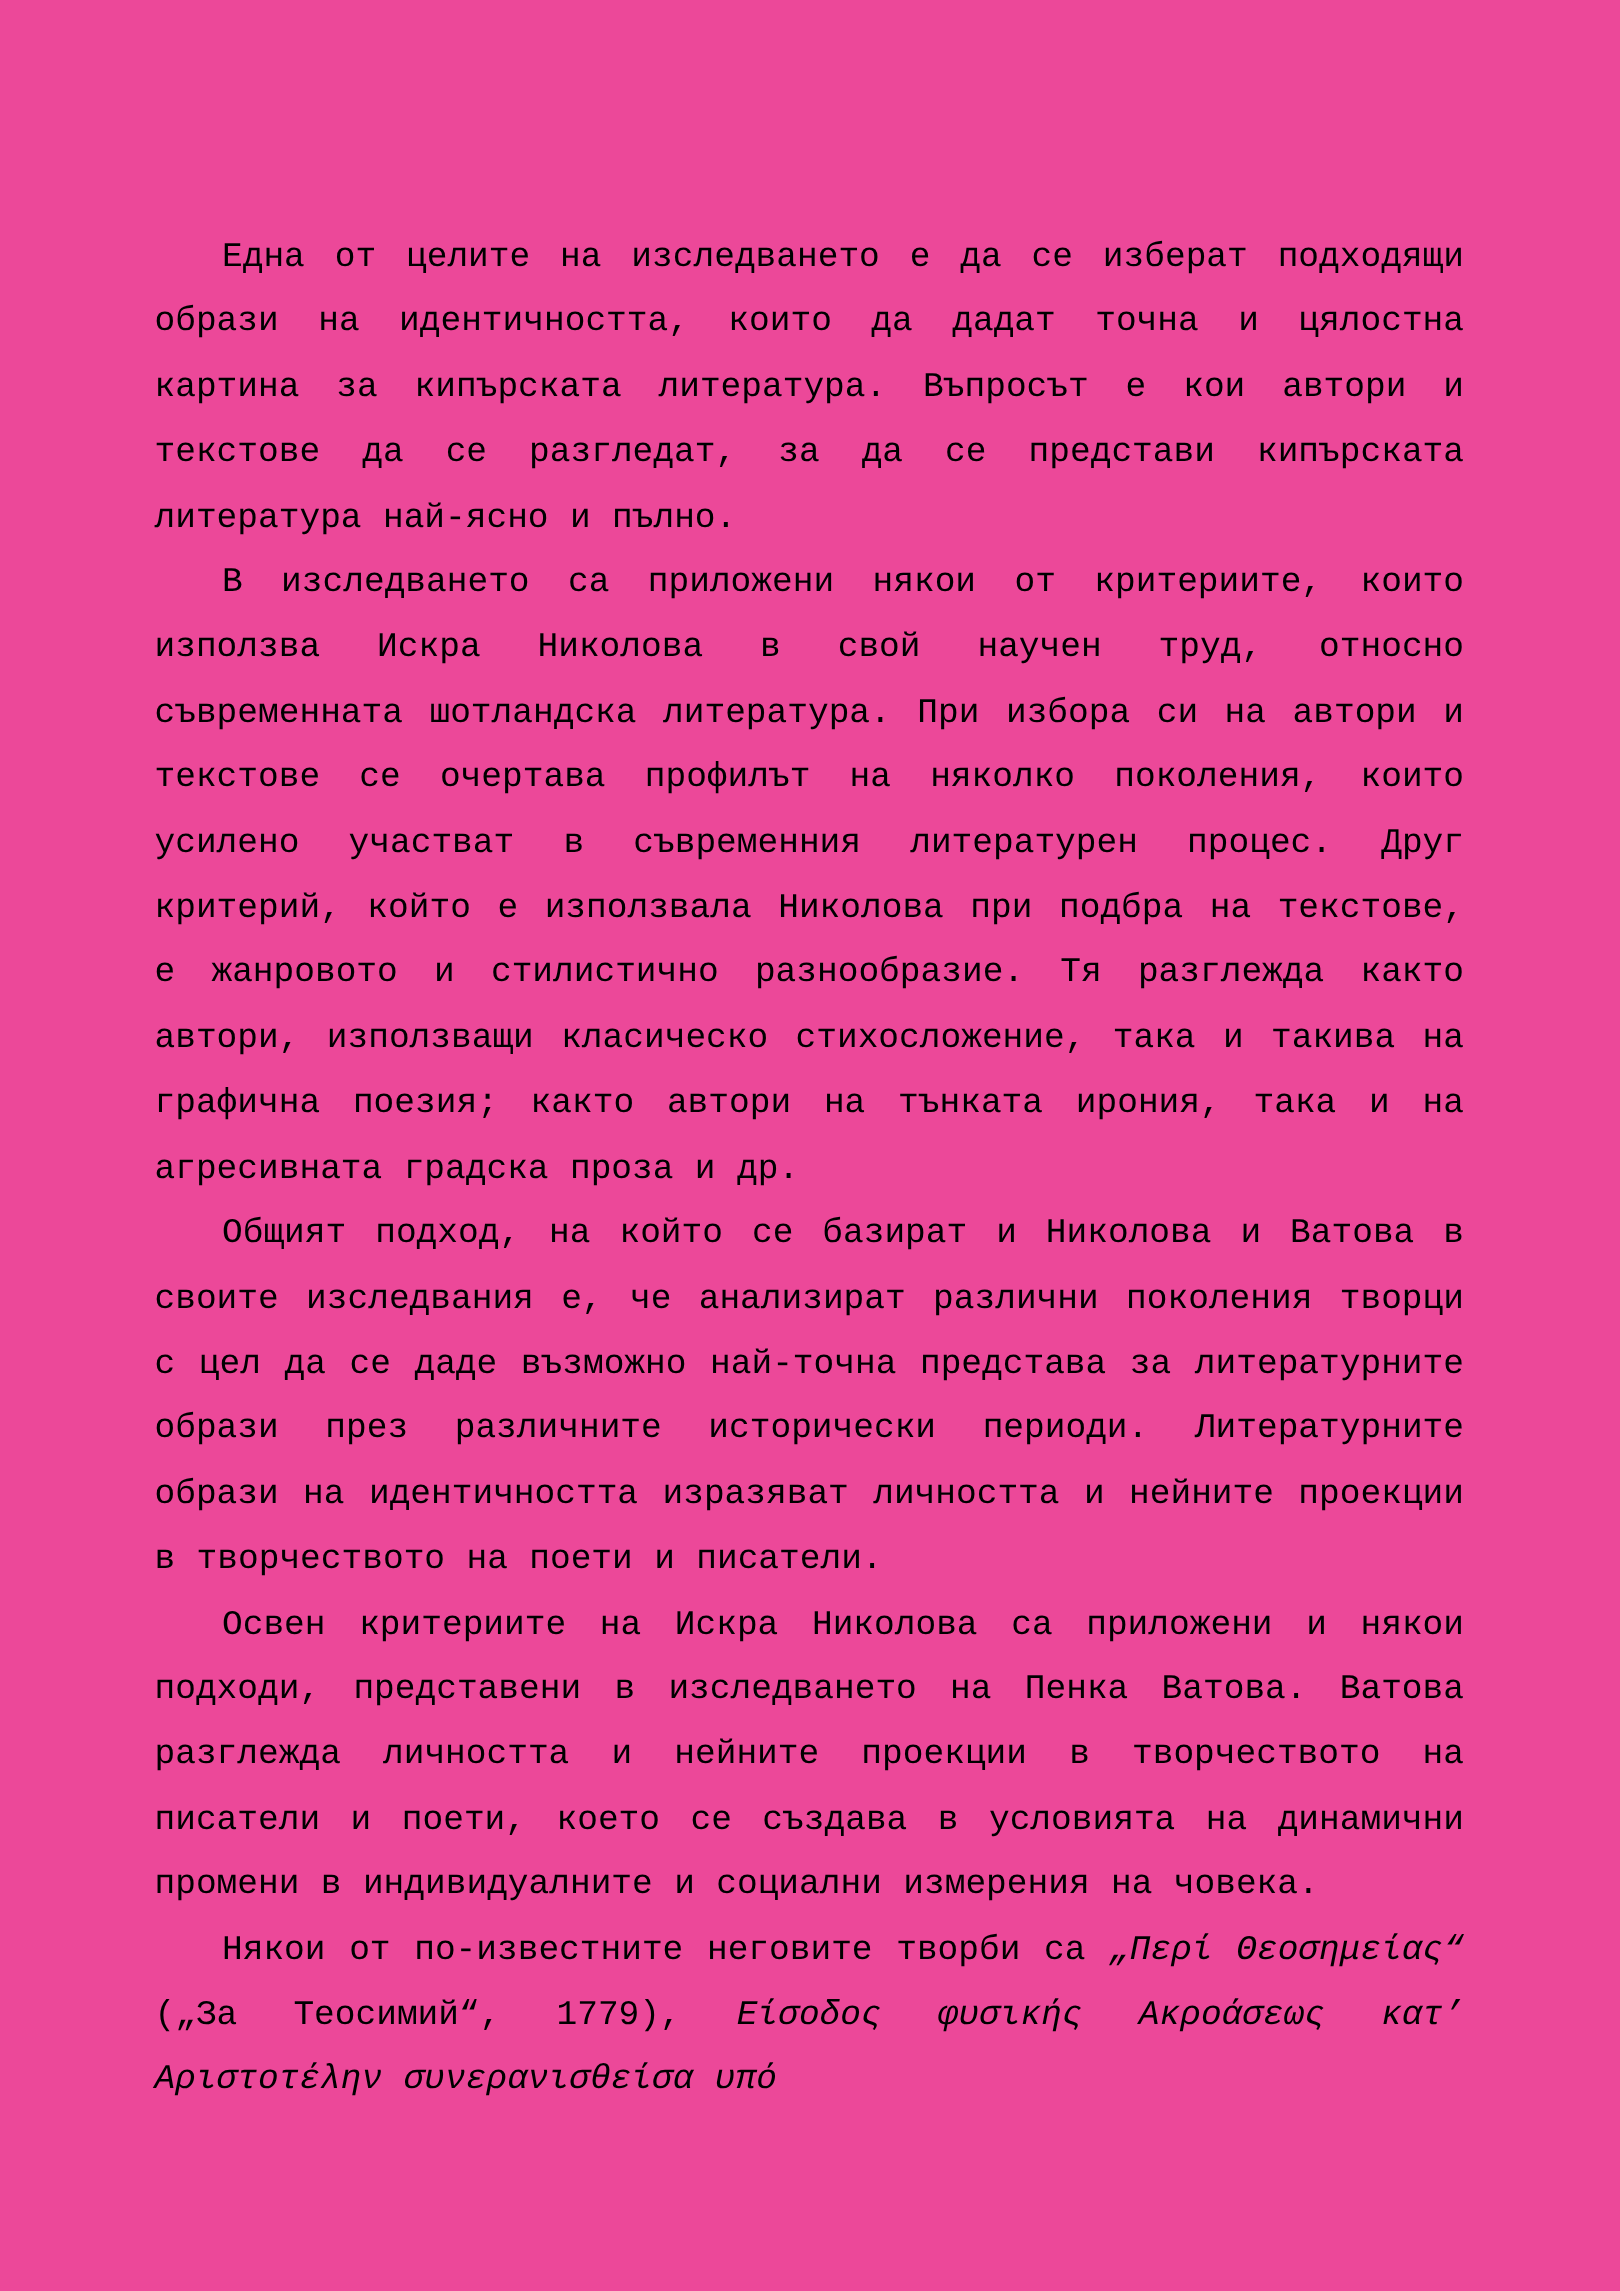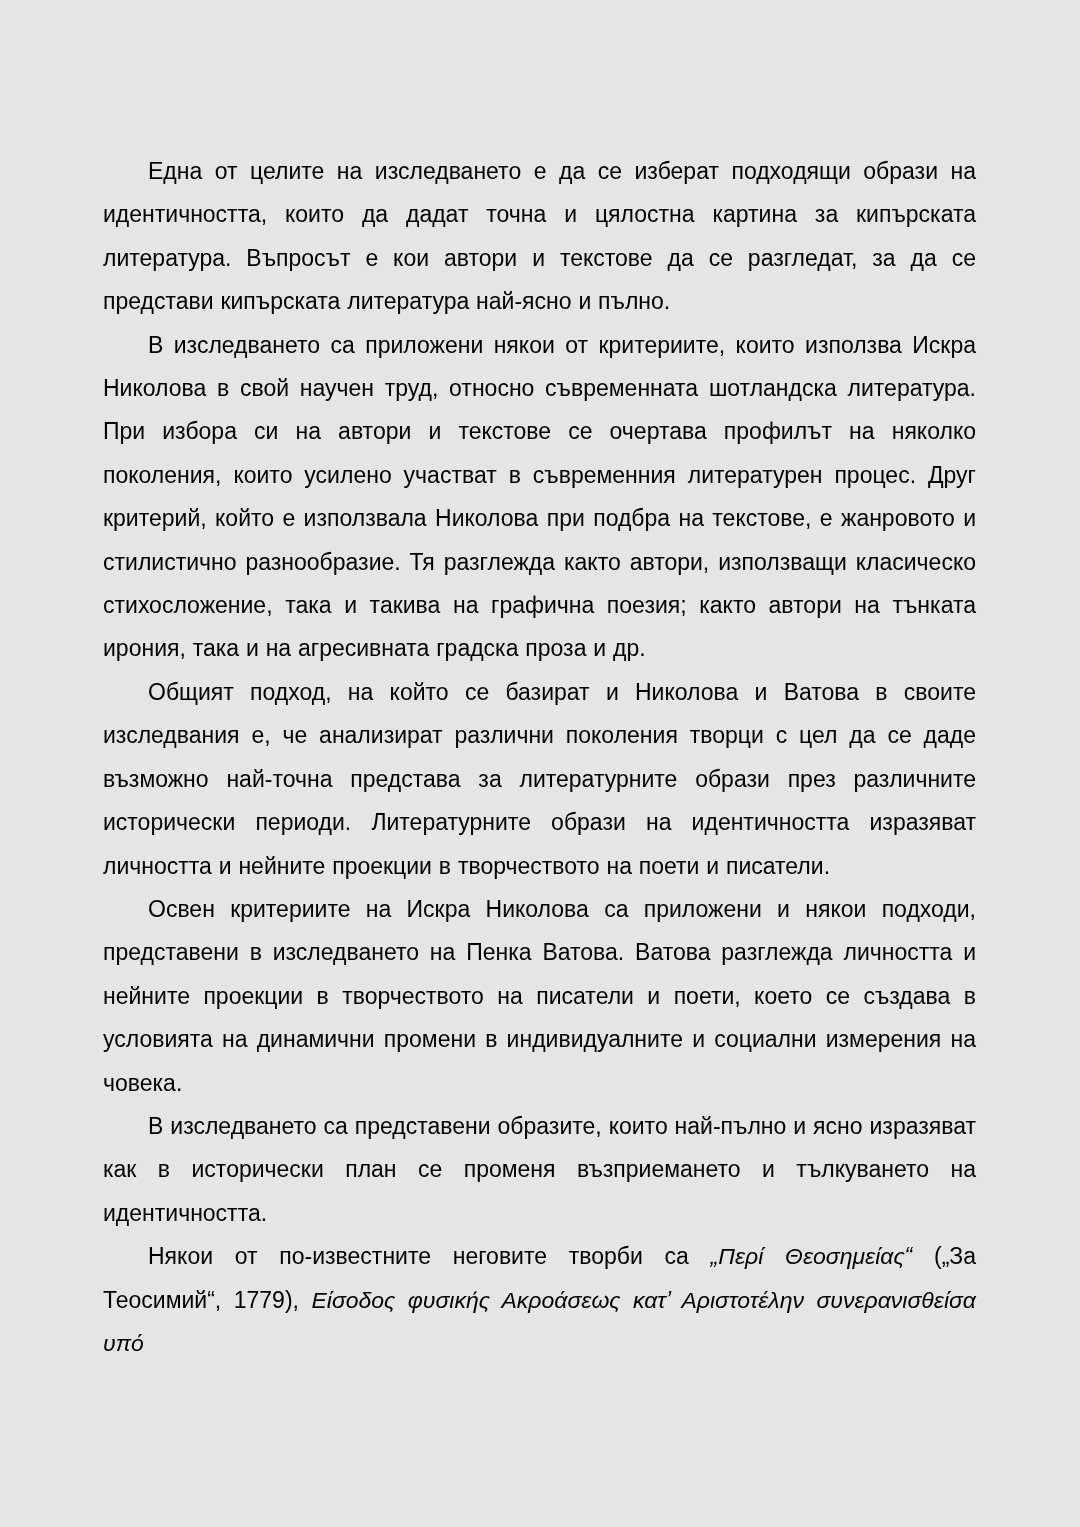--- a/index.html
+++ b/index.html
@@ -4,24 +4,24 @@
 <style>
   html, body {
     margin: 0;
     padding: 0;
     background: #ffffff;
   }
   .page {
     position: relative;
     width: 1080px;
     height: 1527px;
-    background: #e5e5e5;
+    background: #ec4899;
     overflow: hidden;
     color: #000000;
-    font-family: Liberation Sans, sans-serif;
+    font-family: Liberation Mono, monospace;
   }
   .text-block {
     position: absolute;
     left: 103px;
     top: 150px;
     width: 873px;
   }
   .para {
     margin: 0;
     padding: 0;
@@ -36,16 +36,15 @@
 </style>
 </head>
 <body>
 
 <div class="page">
   <div class="text-block">
       <p class="para"><span class="run">Една от целите на изследването е да се изберат подходящи образи на идентичността, които да дадат точна и цялостна картина за кипърската литература. Въпросът е кои автори и текстове да се разгледат, за да се представи кипърската литература най-ясно и пълно.</span></p>
       <p class="para"><span class="run">В изследването са приложени някои от критериите, които използва Искра Николова в свой научен труд, относно съвременната шотландска литература. При избора си на автори и текстове се очертава профилът на няколко поколения, които усилено участват в съвременния литературен процес. Друг критерий, който е използвала Николова при подбра на текстове, е жанровото и стилистично разнообразие. Тя разглежда както автори, използващи класическо стихосложение, така и такива на графична поезия; както автори на тънката ирония, така и на агресивната градска проза и др.</span></p>
       <p class="para"><span class="run">Общият подход, на който се базират и Николова и Ватова в своите изследвания е, че анализират различни поколения творци с цел да се даде възможно най-точна представа за литературните образи през различните исторически периоди. Литературните образи на идентичността изразяват личността и нейните проекции в творчеството на поети и писатели.</span></p>
       <p class="para"><span class="run">Освен критериите на Искра Николова са приложени и някои подходи, представени в изследването на Пенка Ватова. Ватова разглежда личността и нейните проекции в творчеството на писатели и поети, което се създава в условията на динамични промени в индивидуалните и социални измерения на човека.</span></p>
-      <p class="para"><span class="run">В изследването са представени образите, които най-пълно и ясно изразяват как в исторически план се променя възприемането и тълкуването на идентичността.</span></p>
       <p class="para"><span class="run">Някои от по-известните неговите творби са </span><span class="run italic">„Περί Θεοσημείας“</span><span class="run"> („За Теосимий“, 1779), </span><span class="run italic">Είσοδος φυσικής Ακροάσεως κατ’ Αριστοτέλην συνερανισθείσα υπό</span></p>
     </div>
 </div>
 
 </body></html>

